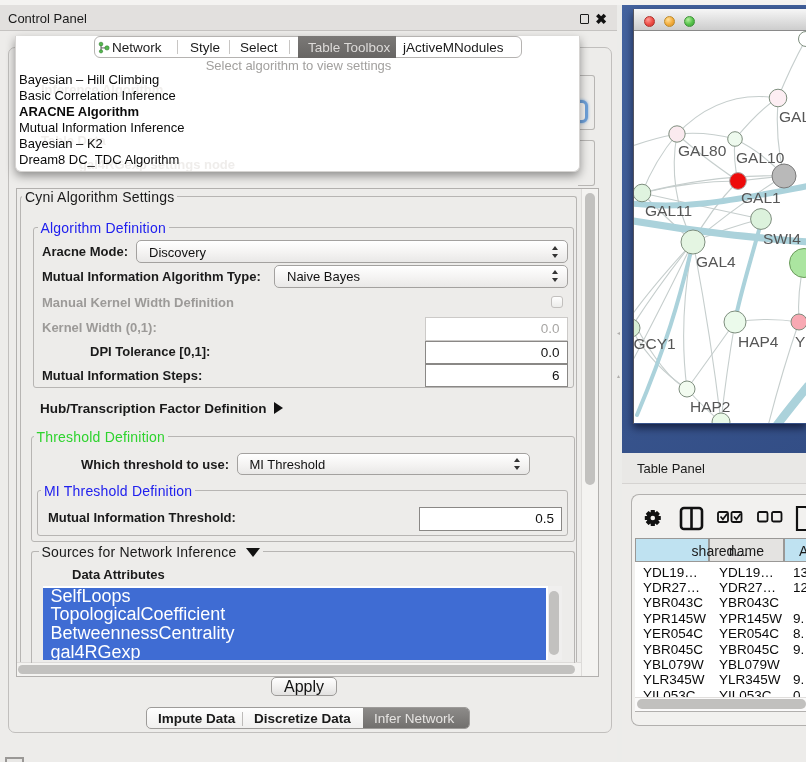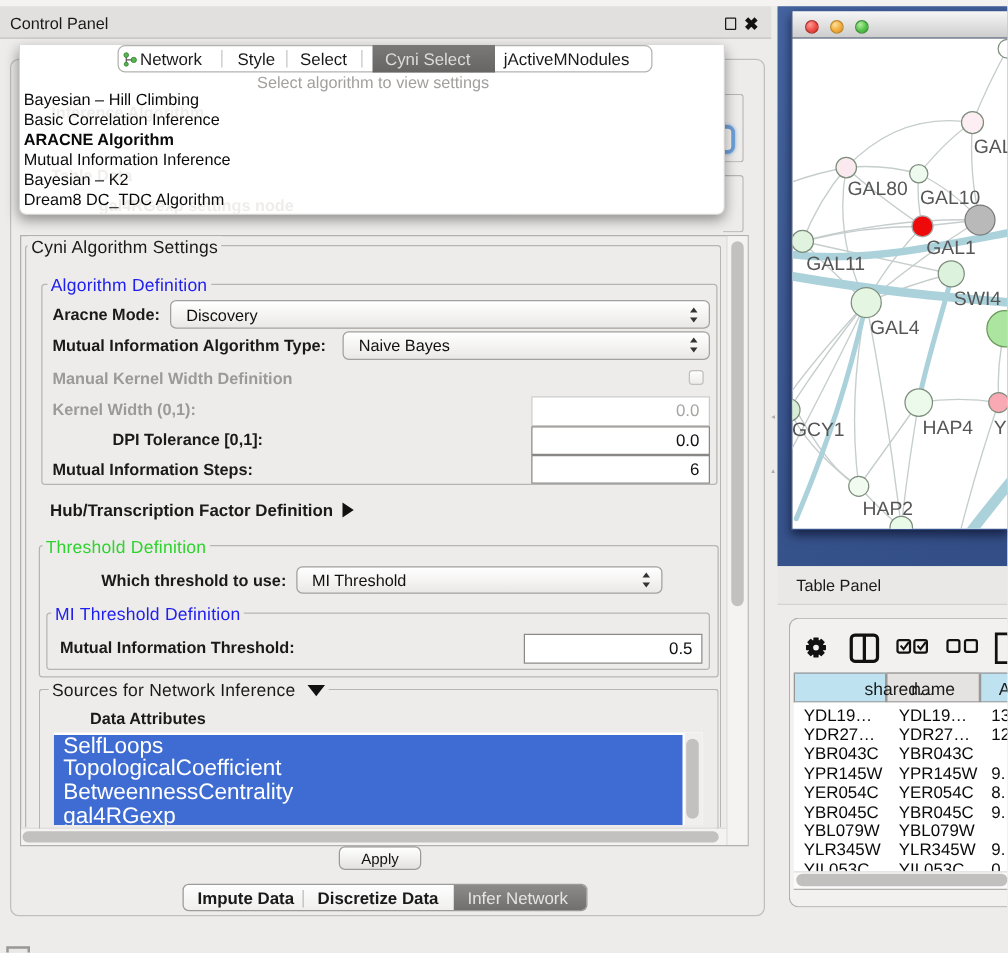--- a/index.html
+++ b/index.html
@@ -44,21 +44,21 @@
 <svg class="abs" style="z-index:6;left:98px;top:41px;" width="12" height="13" viewBox="0 0 14 14">
   <line x1="3.5" y1="3" x2="3.5" y2="11.5" stroke="#555" stroke-width="1.1"></line>
   <line x1="3.5" y1="7.5" x2="10" y2="7.5" stroke="#555" stroke-width="1.1"></line>
   <circle cx="3.5" cy="3" r="2.2" fill="#55b84f" stroke="#2a7a2a" stroke-width="0.7"></circle>
   <circle cx="10.5" cy="7.5" r="2.5" fill="#55b84f" stroke="#2a7a2a" stroke-width="0.7"></circle>
   <circle cx="3.5" cy="11.5" r="1.9" fill="#55b84f" stroke="#2a7a2a" stroke-width="0.7"></circle>
 </svg>
 <div class="abs" style="z-index:6;left:112px;top:40px;font-size:13.5px;color:#1a1a1a;">Network</div>
 <div class="abs" style="z-index:6;left:190px;top:40px;font-size:13.5px;color:#1a1a1a;">Style</div>
 <div class="abs" style="z-index:6;left:240px;top:40px;font-size:13.5px;color:#1a1a1a;">Select</div>
-<div class="abs" style="z-index:6;left:308px;top:40px;font-size:13.5px;color:#dddbd9;">Cyni Select</div>
+<div class="abs" style="z-index:6;left:308px;top:40px;font-size:13.5px;color:#dddbd9;">Table Toolbox</div>
 <div class="abs" style="z-index:6;left:403px;top:40px;font-size:13.5px;color:#1a1a1a;">jActiveMNodules</div>
 
 <div class="abs" style="left:578px;top:75px;width:17px;height:55px;border:1px solid #b7b5b3;border-left:none;border-radius:0 3px 3px 0;"></div>
 <div class="abs" style="left:578px;top:140px;width:17px;height:46px;border:1px solid #b7b5b3;border-left:none;border-radius:0 3px 3px 0;"></div>
 <div class="abs" style="left:566px;top:100px;width:22px;height:23px;border:3px solid #6d9fd8;border-radius:6px;background:#f4f3f2;box-shadow:0 0 3px #7aa9dd;"></div>
 
 <div class="abs" style="left:16px;top:188px;width:583px;height:489px;border:1px solid #b2b0ae;background:#edecea;"></div>
 
 <div class="abs" style="left:581px;top:189px;width:17px;height:487px;background:#f4f3f1;border-left:1px solid #dddbd9;"></div>
 <div class="abs" style="left:584.5px;top:193px;width:10px;height:292px;background:#c2c1bf;border-radius:5px;"></div>
@@ -122,21 +122,21 @@
 </div>
 
 <div class="abs" style="z-index:4;left:15px;top:36px;width:565px;height:136px;background:#fff;border:1px solid #d6d4d2;border-top:none;border-radius:0 0 6px 6px;box-shadow:0 4px 10px rgba(0,0,0,0.4);overflow:hidden;">
   <div style="position:absolute;left:25px;top:46px;font-size:13px;font-weight:bold;color:#f0eeec;">Inference Algorithm</div>
   <div style="position:absolute;left:25px;top:97px;font-size:13px;font-weight:bold;color:#f1efed;">Table Data</div>
   <div style="position:absolute;left:63px;top:121px;font-size:13px;font-weight:bold;color:#efedeb;">gal4RGexp settings node</div>
   <div style="position:absolute;left:0;top:22px;width:565px;height:16px;font-size:13px;color:#a2a09e;text-align:center;">Select algorithm to view settings</div>
   <div style="position:absolute;left:3px;top:36px;font-size:13px;color:#0a0a0a;line-height:16px;">Bayesian – Hill Climbing<br>Basic Correlation Inference<br><b>ARACNE Algorithm</b><br>Mutual Information Inference<br>Bayesian – K2<br>Dream8 DC_TDC Algorithm</div>
 </div>
 
-<div class="abs" style="left:271px;top:677px;width:66px;height:19px;border:1px solid #9d9b99;border-radius:5px;background:linear-gradient(#ffffff,#f2f1f0 50%,#e2e1e0);font-size:12px;text-align:center;line-height:18px;color:#111;">Apply</div>
+<div class="abs" style="left:271px;top:677px;width:66px;height:19px;border:1px solid #9d9b99;border-radius:5px;background:linear-gradient(#ffffff,#f2f1f0 50%,#e2e1e0);font-size:16px;text-align:center;line-height:18px;color:#111;">Apply</div>
 
 <div class="abs" style="left:146px;top:707px;width:324px;height:22px;border:1px solid #9d9b99;border-radius:5px;background:linear-gradient(#fefefe,#f0efee);overflow:hidden;">
   <div style="position:absolute;left:216px;top:0;width:108px;height:22px;background:linear-gradient(#8d8b89,#6f6d6b);"></div>
   <div style="position:absolute;left:95px;top:4px;width:1px;height:14px;background:#bdbbb9;"></div>
   <div style="position:absolute;left:11px;top:3px;font-size:13.5px;font-weight:bold;color:#1a1a1a;">Impute Data</div>
   <div style="position:absolute;left:107px;top:3px;font-size:13.5px;font-weight:bold;color:#1a1a1a;">Discretize Data</div>
   <div style="position:absolute;left:227px;top:3px;font-size:13.5px;color:#e6e4e2;">Infer Network</div>
 </div>
 
 <div class="abs" style="left:5px;top:757px;width:19px;height:12px;border:2px solid #9a9896;background:#e9e8e6;"></div>

